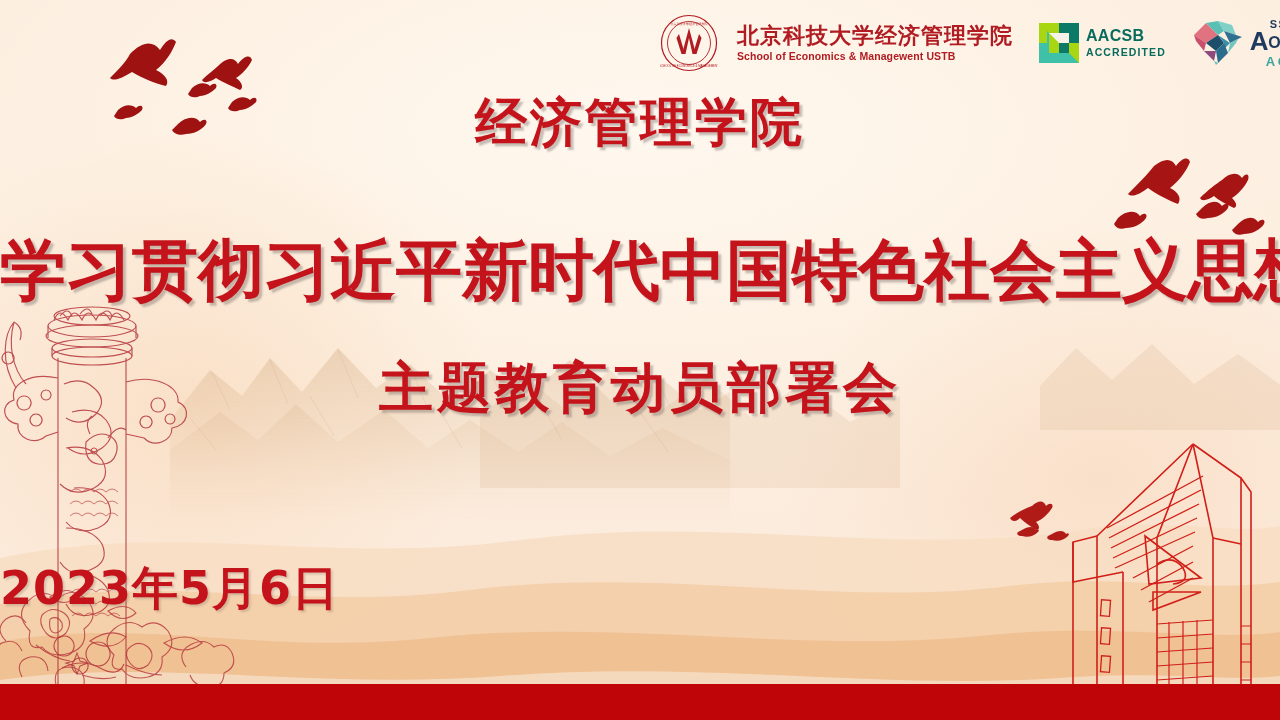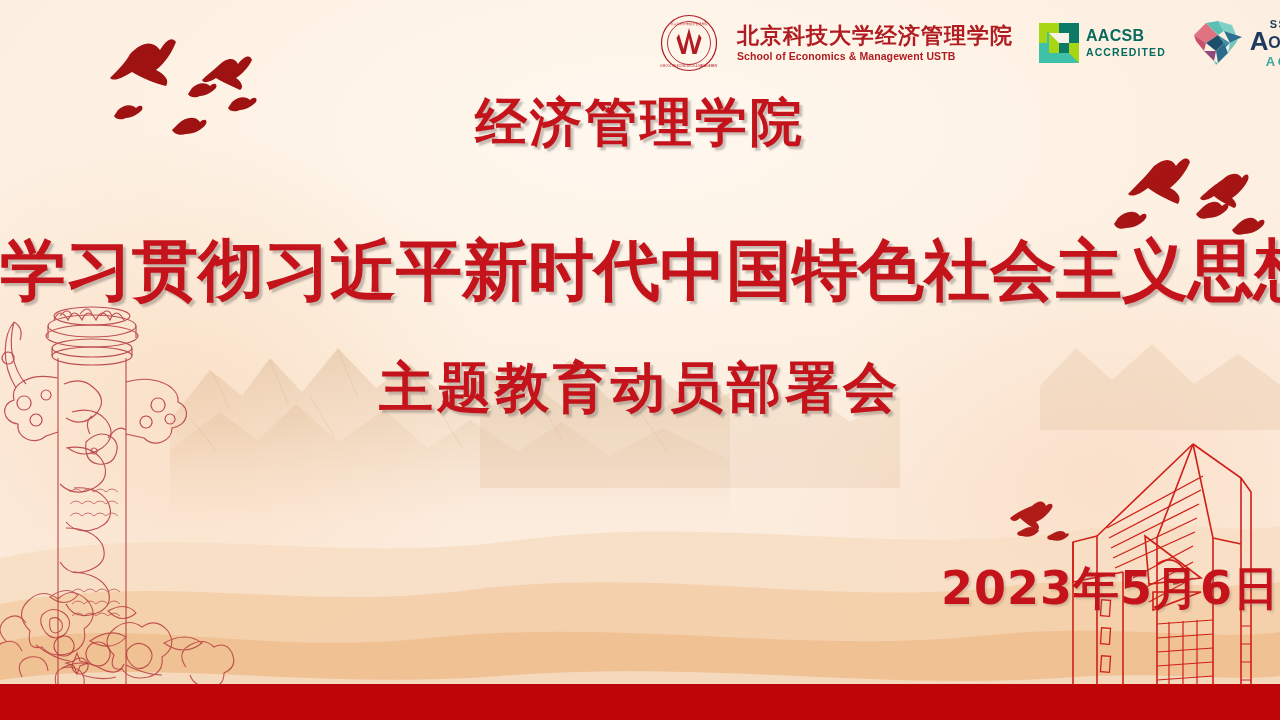--- a/index.html
+++ b/index.html
@@ -108,21 +108,21 @@
   .t-line {
     position: absolute; width: 100%; text-align: center;
     font-family: "DejaVu Sans", "Liberation Sans", sans-serif;
     font-weight: 700; color: #c4131a; white-space: nowrap;
     text-shadow: 3px 3px 2px rgba(120,110,105,0.42);
   }
   .t1 { top: 88px;  font-size: 52px; letter-spacing: 3px; }
   .t2 { top: 226px; font-size: 66px; letter-spacing: 0px; }
   .t3 { top: 352px; font-size: 54px; letter-spacing: 4px; }
   .t-date {
-    position: absolute; top: 558px; width: 100%; text-align: right;
+    position: absolute; top: 558px; width: 100%; text-align: left;
     font-family: "DejaVu Sans", "Liberation Sans", sans-serif;
     font-weight: 700; font-size: 46px; color: #c4131a;
     letter-spacing: 1px;
     text-shadow: 2px 2px 2px rgba(140,120,110,0.30);
   }
 </style>
 </head>
 <body>
 
 <div id="slide">

